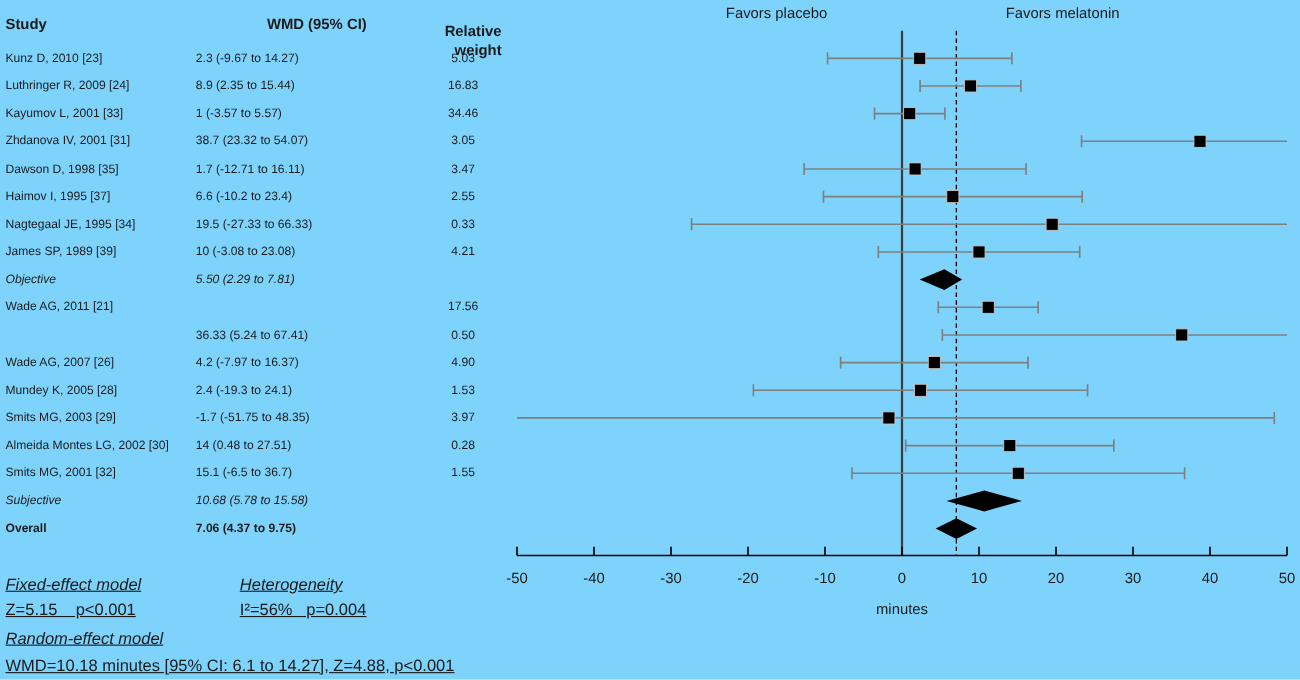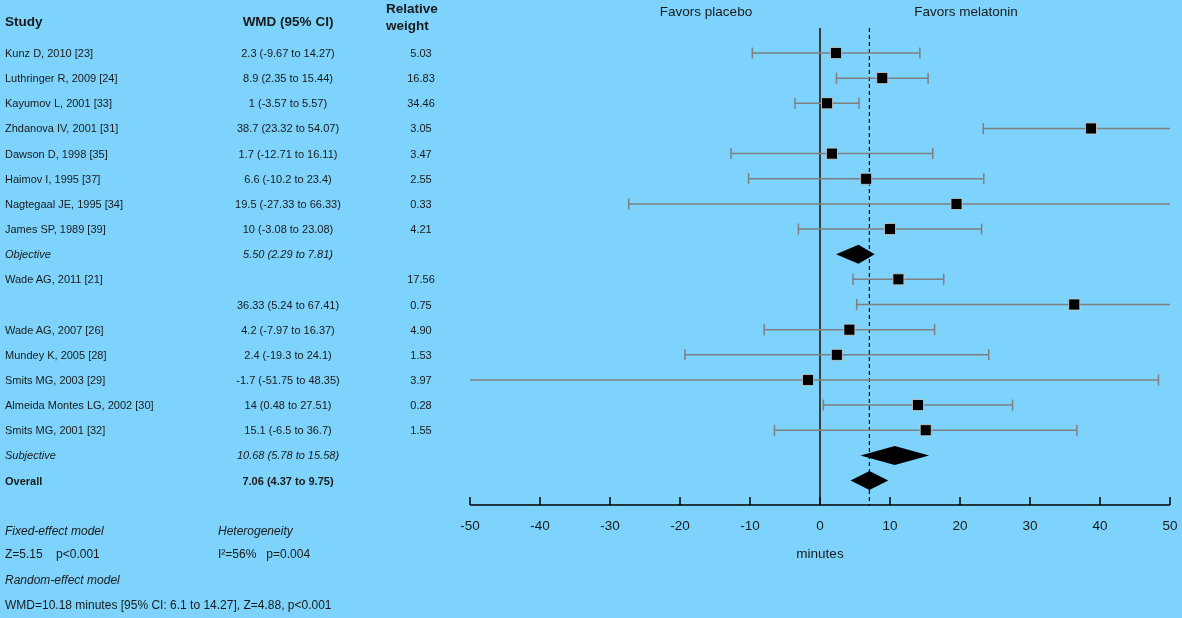--- a/index.html
+++ b/index.html
@@ -4,37 +4,37 @@
 <style>
   html,body{margin:0;padding:0;background:#fff;}
   #fig{
     position:relative;width:1182px;height:618px;background:#7dd3fc;
     font-family:"Liberation Sans",sans-serif;color:#1a1a1a;overflow:hidden;
   }
   .abs{position:absolute;}
   .hdr{font-weight:bold;font-size:13.5px;line-height:17px;}
   .trow{position:absolute;height:18px;line-height:18px;font-size:11px;white-space:nowrap;}
   .c-study{position:absolute;left:5px;top:0;}
-  .c-wmd{position:absolute;left:178px;top:0;width:220px;text-align:center;}
+  .c-wmd{position:absolute;left:178px;top:0;width:220px;text-align:left;}
   .c-wt{position:absolute;left:386px;top:0;width:70px;text-align:center;}
   .trow.subtotal .c-study,.trow.subtotal .c-wmd{font-style:italic;}
   .trow.overall .c-study,.trow.overall .c-wmd{font-weight:bold;}
-  .foot{position:absolute;font-size:12px;line-height:17px;white-space:pre;}
+  .foot{position:absolute;font-size:15px;line-height:17px;white-space:pre;text-decoration:underline;}
   .foot.it{font-style:italic;}
   svg{position:absolute;left:0;top:0;font-family:"Liberation Sans",sans-serif;}
   svg text{fill:#1a1a1a;font-size:13.5px;}
 </style>
 </head>
 <body>
 
 <div id="fig">
 
   <div class="abs hdr" style="left:5px;top:13px;">Study</div>
   <div class="abs hdr" style="left:178px;top:13px;width:220px;text-align:center;">WMD (95% CI)</div>
-  <div class="abs hdr" style="left:386px;top:0;width:70px;text-align:left;">
+  <div class="abs hdr" style="left:386px;top:20px;width:70px;text-align:right;">
     <div>Relative</div>
     <div>weight</div>
   </div>
 
   <div id="table-rows">
       <div class="trow study" style="top: 44px; left: 0px; width: 460px;">
         <span class="c-study">Kunz D, 2010 [23]</span>
         <span class="c-wmd">2.3 (-9.67 to 14.27)</span>
         <span class="c-wt">5.03</span>
       </div>
@@ -77,21 +77,21 @@
         <span class="c-study">Objective</span>
         <span class="c-wmd">5.50 (2.29 to 7.81)</span>
         <span class="c-wt"></span>
       </div>
       <div class="trow study" style="top: 270.4px; left: 0px; width: 460px;">
         <span class="c-study">Wade AG, 2011 [21]</span>
         <span class="c-wt">17.56</span>
       </div>
       <div class="trow study" style="top: 295.5px; left: 0px; width: 460px;">
         <span class="c-wmd">36.33 (5.24 to 67.41)</span>
-        <span class="c-wt">0.75</span>
+        <span class="c-wt">0.50</span>
       </div>
       <div class="trow study" style="top: 320.6px; left: 0px; width: 460px;">
         <span class="c-study">Wade AG, 2007 [26]</span>
         <span class="c-wmd">4.2 (-7.97 to 16.37)</span>
         <span class="c-wt">4.90</span>
       </div>
       <div class="trow study" style="top: 345.8px; left: 0px; width: 460px; padding-left: 20px;">
         <span class="c-study">Mundey K, 2005 [28]</span>
         <span class="c-wmd">2.4 (-19.3 to 24.1)</span>
         <span class="c-wt">1.53</span>

